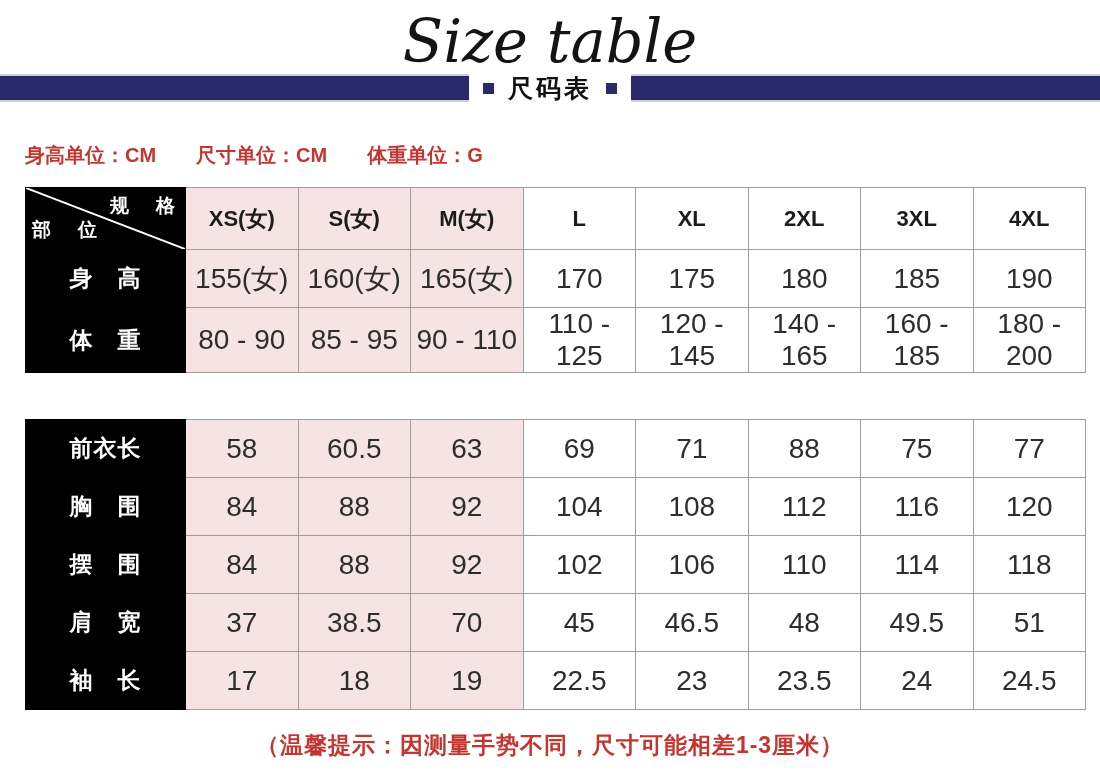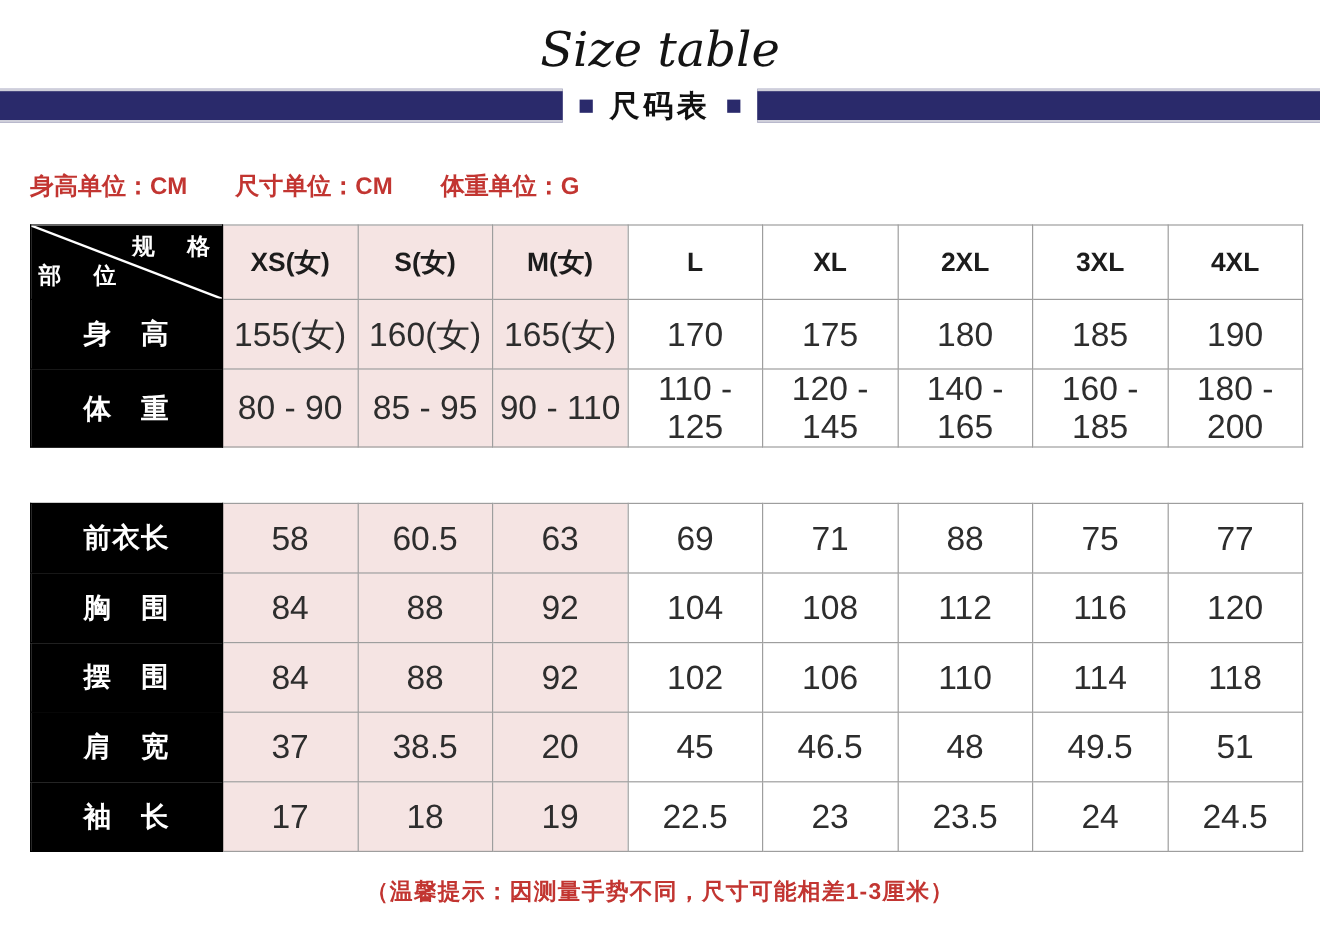--- a/index.html
+++ b/index.html
@@ -11,21 +11,21 @@
   :root{
     --navy:#2a2a6b;
     --pink:#f5e4e3;
     --red:#c23531;
     --grid:#9e9e9e;
   }
   
   .title-wrap{padding-top:16px;text-align:center;height:54px;}
   .main-title{
     font-family:"DejaVu Serif","Liberation Serif",serif;
-    font-style:italic;font-size:40px;color:#141414;line-height:52px;
+    font-style:italic;font-size:59px;color:#141414;line-height:52px;
   }
   
   .banner{display:flex;align-items:center;height:32px;margin-top:2px;}
   .banner-bar{
     flex:1;height:24px;background:var(--navy);
     border-top:2px solid #cfcfda;border-bottom:2px solid #cfcfda;
   }
   .banner-center{
     display:flex;align-items:center;gap:14px;padding:0 14px;white-space:nowrap;
   }
@@ -66,21 +66,21 @@
   }
   .corner-cell svg{position:absolute;left:0;top:0;width:100%;height:100%;}
   .corner-tr,.corner-bl{
     position:absolute;color:#fff;font-size:19px;font-weight:bold;letter-spacing:4px;
   }
   .corner-tr{top:5px;right:6px;}
   .corner-bl{bottom:6px;left:6px;}
   
   .note{
     margin-top:20px;text-align:center;
-    font-size:19px;font-weight:bold;color:var(--red);letter-spacing:1px;
+    font-size:23px;font-weight:bold;color:var(--red);letter-spacing:1px;
   }
 </style>
 </head>
 <body>
 
 <div class="title-wrap">
   <span class="main-title">Size table</span>
 </div>
 
 <div class="banner">
@@ -201,21 +201,21 @@
         <td class="val">102</td>
         <td class="val">106</td>
         <td class="val">110</td>
         <td class="val">114</td>
         <td class="val">118</td>
       </tr>
       <tr>
         <th class="row-label">肩　宽</th>
         <td class="val pink">37</td>
         <td class="val pink">38.5</td>
-        <td class="val pink">20</td>
+        <td class="val pink">70</td>
         <td class="val">45</td>
         <td class="val">46.5</td>
         <td class="val">48</td>
         <td class="val">49.5</td>
         <td class="val">51</td>
       </tr>
       <tr>
         <th class="row-label">袖　长</th>
         <td class="val pink">17</td>
         <td class="val pink">18</td>

